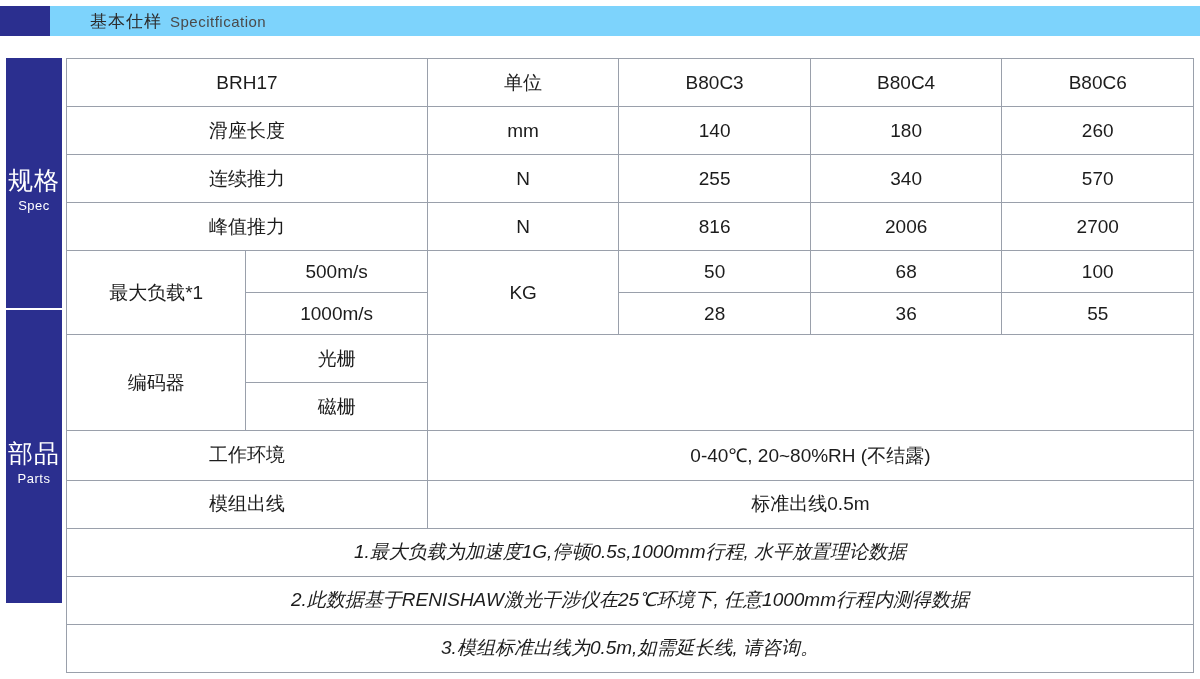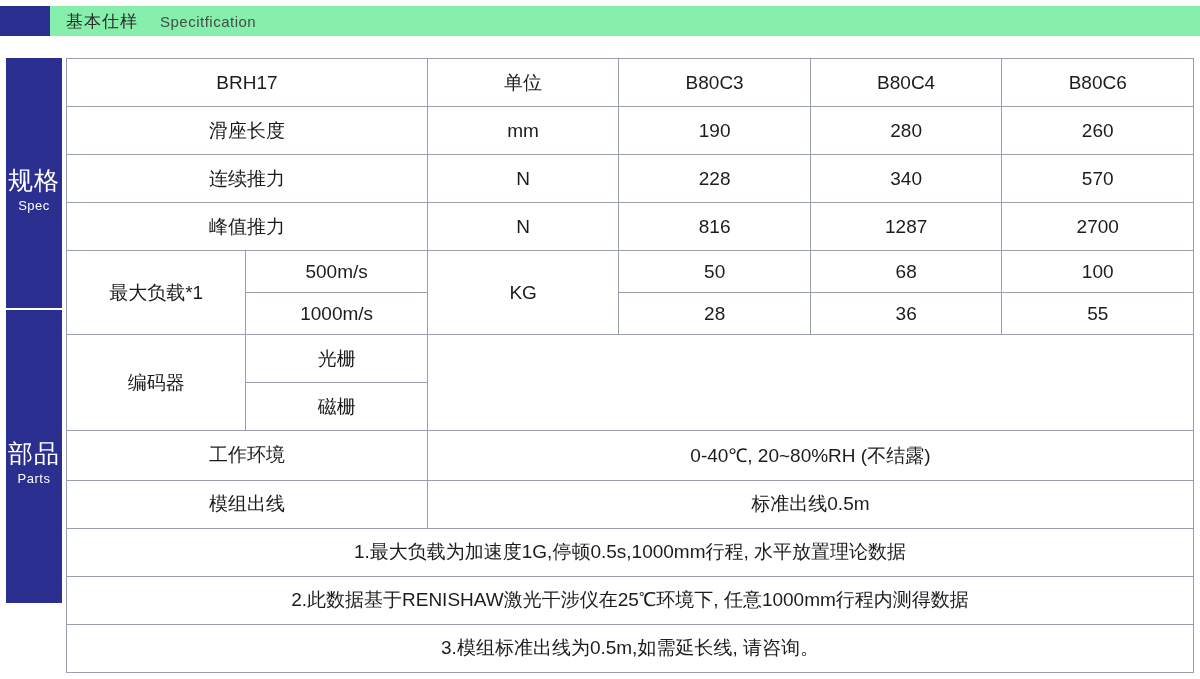--- a/index.html
+++ b/index.html
@@ -33,35 +33,35 @@
   }
   .header-blue {
     width: 50px;
     height: 30px;
     background: #2b2f8f;
     flex: 0 0 auto;
   }
   .header-gray {
     flex: 1 1 auto;
     height: 30px;
-    background: #86efac;
+    background: #7dd3fc;
     display: flex;
     align-items: center;
-    padding-left: 16px;
+    padding-left: 40px;
     box-sizing: border-box;
   }
   .header-title-cn {
     font-size: 17px;
     color: #2d2d2d;
     letter-spacing: 1px;
   }
   .header-title-en {
     font-size: 15px;
     color: #4a4a4a;
-    margin-left: 22px;
+    margin-left: 8px;
     letter-spacing: 0.5px;
   }
 
   
   .left-col {
     position: absolute;
     left: 6px;
     top: 58px;
     width: 56px;
     height: 615px;
@@ -132,20 +132,21 @@
   .lbl-a {
     width: 178px;
   }
   .lbl-b {
     width: 180px;
   }
   .note td {
     text-align: left;
     padding-left: 56px;
     font-size: 19px;
+    font-style: italic;
   }
   .note-2 td {
     padding-left: 56px;
   }
   .env-cell, .outlet-cell {
     text-align: left;
     padding-left: 46px;
   }
   .blank {
     background: #ffffff;
@@ -191,38 +192,38 @@
           <td class="c-head" colspan="2">BRH17</td>
           <td class="c-head">单位</td>
           <td class="c-head">B80C3</td>
           <td class="c-head">B80C4</td>
           <td class="c-head">B80C6</td>
         </tr>
 
         <tr>
           <td colspan="2">滑座长度</td>
           <td>mm</td>
-          <td>190</td>
-          <td>280</td>
+          <td>140</td>
+          <td>180</td>
           <td>260</td>
         </tr>
 
         <tr>
           <td colspan="2">连续推力</td>
           <td>N</td>
-          <td>228</td>
+          <td>255</td>
           <td>340</td>
           <td>570</td>
         </tr>
 
         <tr>
           <td colspan="2">峰值推力</td>
           <td>N</td>
           <td>816</td>
-          <td>1287</td>
+          <td>2006</td>
           <td>2700</td>
         </tr>
 
         <tr>
           <td rowspan="2">最大负载*1</td>
           <td>500m/s</td>
           <td rowspan="2">KG</td>
           <td>50</td>
           <td>68</td>
           <td>100</td>

